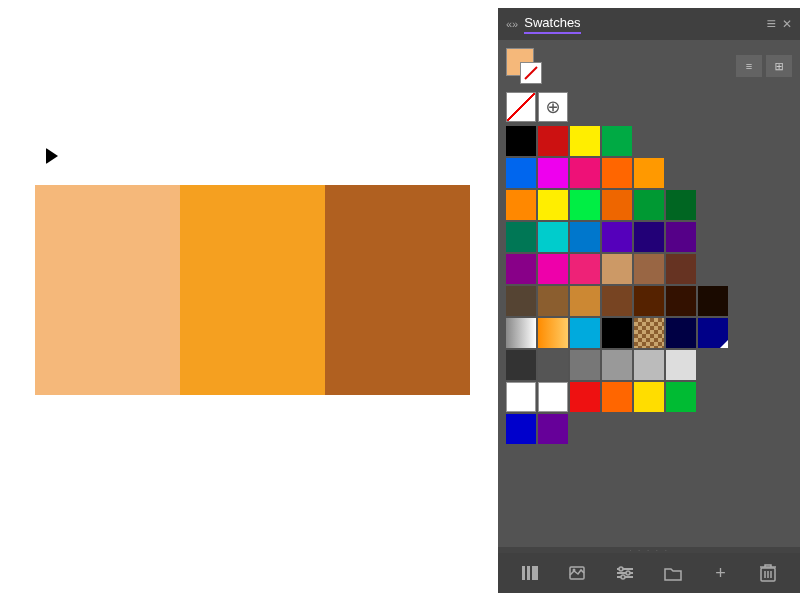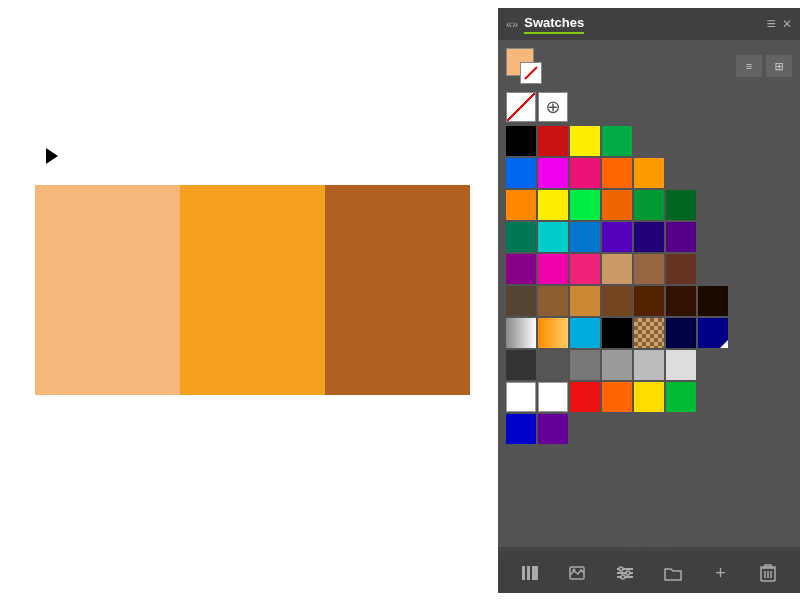--- a/index.html
+++ b/index.html
@@ -72,22 +72,22 @@
 
     .panel-title-tab {
       display: flex;
       align-items: center;
       gap: 6px;
     }
 
     .panel-title-text {
       color: #ffffff;
       font-size: 13px;
-      font-weight: 700;
-      border-bottom: 2px solid #84cc16;
+      font-weight: 400;
+      border-bottom: 2px solid #8b5cf6;
       padding-bottom: 2px;
     }
 
     .panel-controls-top {
       display: flex;
       align-items: center;
       gap: 6px;
     }
 
     .dots-icon {

